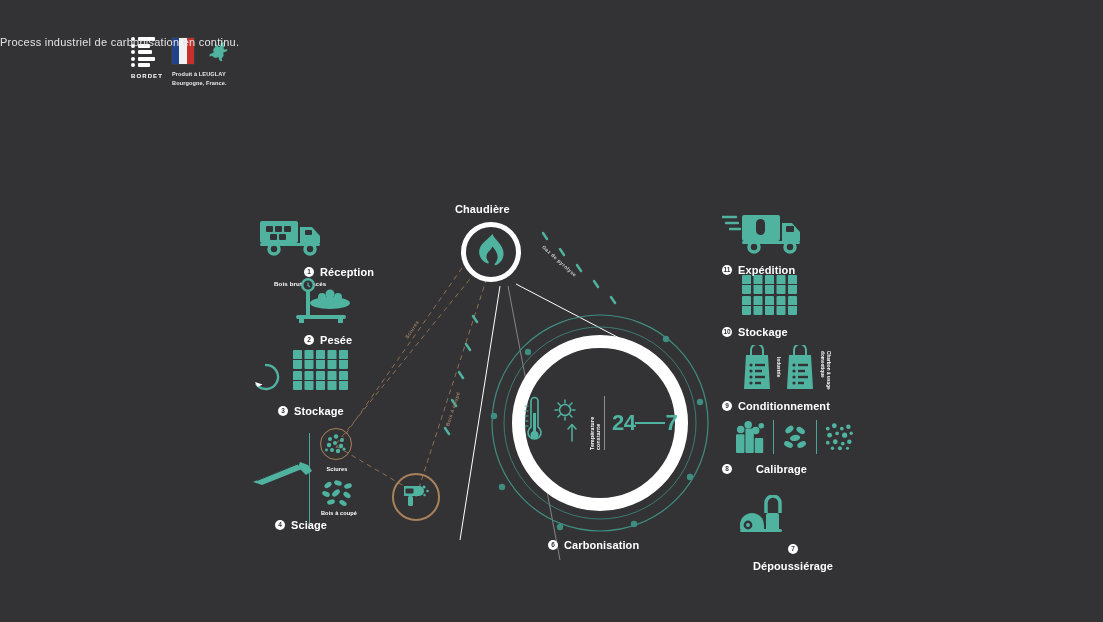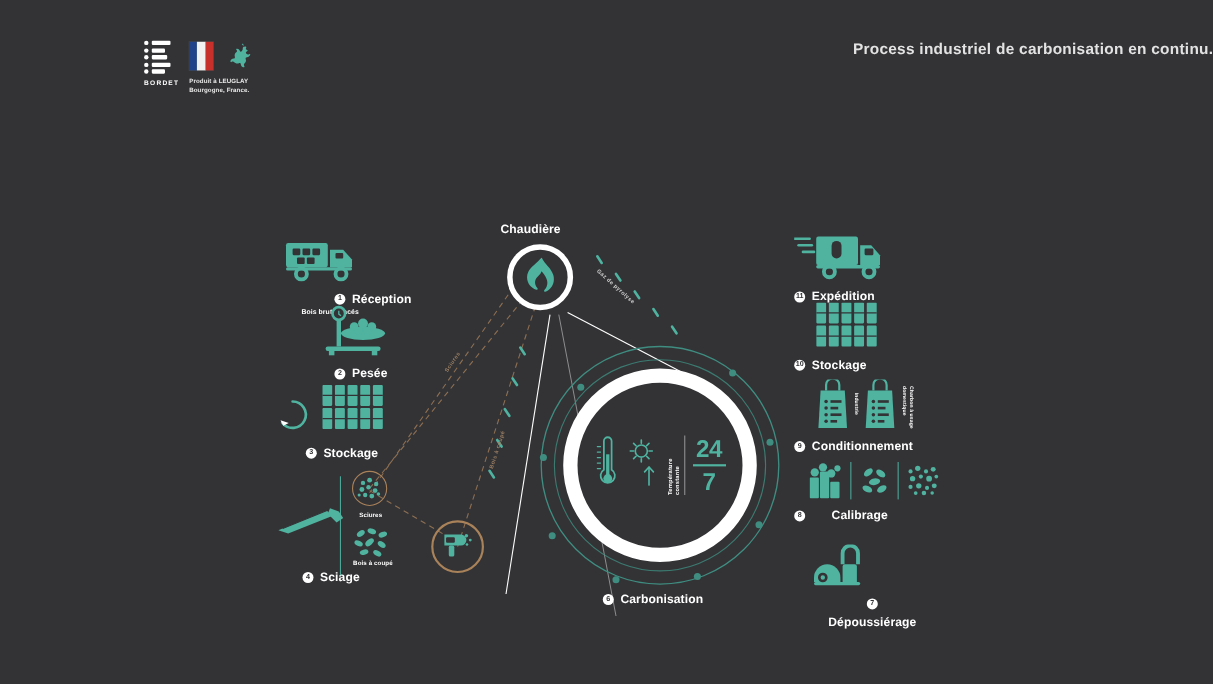--- a/index.html
+++ b/index.html
@@ -31,22 +31,22 @@
   .flag i { flex: 1; display: block; }
   .flag .bl { background: #21438a; }
   .flag .wh { background: #f2f2f2; }
   .flag .rd { background: #c8302c; }
   .rooster { width: 26px; height: 26px; }
   .origin-text {
     margin-top: 6px; color: #e9e9e9; font-size: 5.6px;
     line-height: 1.55; font-weight: bold; letter-spacing: .1px;
   }
   .page-title {
-    position: absolute; left: 0; right: 0; top: 36px; text-align: right;
-    color: #e3e3e3; font-size: 14px; letter-spacing: .25px; font-weight: bold;
+    position: absolute; left: 0; right: 0; top: 36px; text-align: left;
+    color: #e3e3e3; font-size: 11px; letter-spacing: .25px;
   }
 
   
   .cogen {
     position: absolute; left: 539px; top: 155px;
     display: flex; align-items: center; gap: 9px;
     padding-bottom: 7px; border-bottom: 1.6px solid #fff;
     width: 117px;
   }
   .cogen-label { color: #fff; font-size: 10.5px; font-weight: bold; letter-spacing: .2px; }
@@ -112,21 +112,21 @@
     position: absolute; left: 38px; top: 38px; width: 150px; height: 150px;
     border-radius: 50%; display: flex; align-items: center; justify-content: center;
   }
   .hub-inner { display: flex; align-items: center; gap: 7px; }
   .vtext {
     writing-mode: vertical-rl; transform: rotate(180deg);
     color: #fff; font-size: 5.2px; font-weight: bold; letter-spacing: .2px;
     border-left: 1px solid rgba(255,255,255,.45); padding-left: 3px;
     height: 54px; display: flex; align-items: center;
   }
-  .ratio { display: flex; flex-direction: column; align-items: center; line-height: 1; }
+  .ratio { display: flex; flex-direction: row; align-items: center; line-height: 1; }
   .ratio .n {
     color: #4fb3a0; font-size: 22px; font-weight: bold; letter-spacing: -.5px;
   }
   .ratio .bar { width: 30px; height: 1.6px; background: #4fb3a0; margin: 3px 0; }
 
   
   .tag-label {
     position: absolute; color: #fff; font-size: 5.6px;
     font-weight: bold; text-align: center; letter-spacing: .1px;
   }

